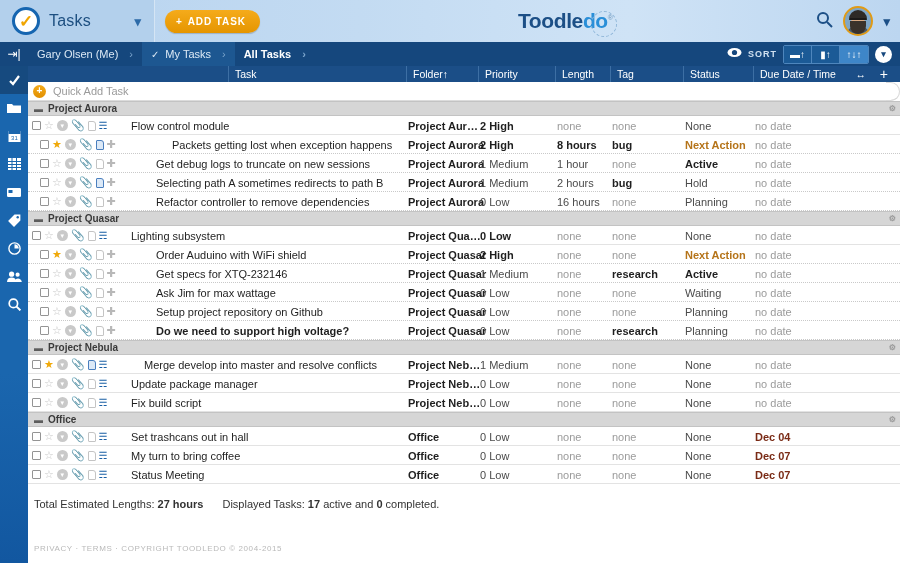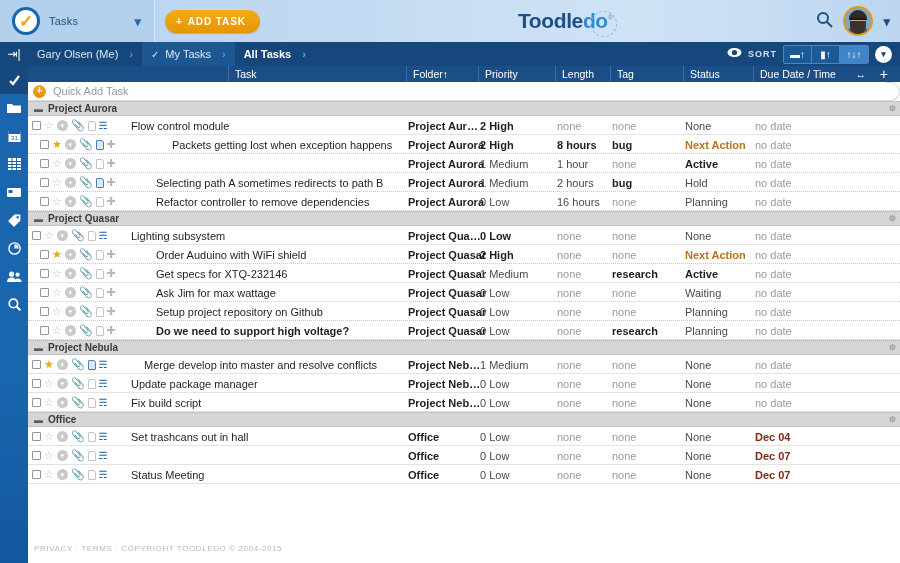--- a/index.html
+++ b/index.html
@@ -23,21 +23,21 @@
     width:155px; height:42px; background:#b3d0ec;
     display:flex; align-items:center; padding-left:12px; gap:9px;
     box-shadow: inset -1px 0 0 rgba(255,255,255,.45);
   }
   .tasks-logo {
     width:28px; height:28px; border-radius:50%;
     background:#fff; border:3px solid #1565b0;
     display:flex; align-items:center; justify-content:center;
     color:#f0a500; font-size:17px; font-weight:bold; line-height:1;
   }
-  .tasks-label { font-size:11px; color:#1d4f80; letter-spacing:.2px; }
+  .tasks-label { font-size:16px; color:#1d4f80; letter-spacing:.2px; }
   .tasks-caret { margin-left:auto; margin-right:14px; color:#2d6ba8; font-size:13px; font-weight:bold; }
 
   .add-task-btn {
     margin-left:10px;
     background: linear-gradient(to bottom,#f5ab1b,#e59500);
     color:#fff; border:none; border-radius:14px;
     padding:6px 14px 6px 11px; font-size:10px; font-weight:bold;
     letter-spacing:.9px; cursor:pointer; box-shadow:0 1px 1px rgba(0,0,0,.18);
     display:flex; align-items:center; gap:5px;
   }
@@ -388,20 +388,21 @@
         </div>
         <div class="row">
           <div class="cell ico-strip" style="left: 12px;">
             <span class="cb"></span>
             <span class="star">☆</span>
             <span class="dot-caret">▾</span>
             <span class="clip on">📎</span>
             <span class="note"></span>
             <span class="move">✚</span>
           </div>
+          <div class="cell tname" style="left: 128px;">Get debug logs to truncate on new sessions</div>
           <div class="cell b" style="left: 380px;">Project Aurora</div>
           <div class="cell dark" style="left: 452px;">1 Medium</div>
           <div class="cell dark" style="left: 529px;">1 hour</div>
           <div class="cell muted" style="left: 584px;">none</div>
           <div class="cell b" style="left: 657px;">Active</div>
           <div class="cell muted" style="left: 727px;">no date</div>
         </div>
         <div class="row">
           <div class="cell ico-strip" style="left: 12px;">
             <span class="cb"></span>
@@ -623,20 +624,21 @@
         </div>
         <div class="row parent">
           <div class="cell ico-strip" style="left: 4px;">
             <span class="cb"></span>
             <span class="star">☆</span>
             <span class="dot-caret">▾</span>
             <span class="clip">📎</span>
             <span class="note"></span>
             <span class="tree">☴</span>
           </div>
+          <div class="cell tname" style="left: 103px;">My turn to bring coffee</div>
           <div class="cell b" style="left: 380px;">Office</div>
           <div class="cell dark" style="left: 452px;">0 Low</div>
           <div class="cell muted" style="left: 529px;">none</div>
           <div class="cell muted" style="left: 584px;">none</div>
           <div class="cell dark" style="left: 657px;">None</div>
           <div class="cell duered" style="left: 727px;">Dec 07</div>
         </div>
         <div class="row parent">
           <div class="cell ico-strip" style="left: 4px;">
             <span class="cb"></span>
@@ -649,20 +651,29 @@
           <div class="cell tname" style="left: 103px;">Status Meeting</div>
           <div class="cell b" style="left: 380px;">Office</div>
           <div class="cell dark" style="left: 452px;">0 Low</div>
           <div class="cell muted" style="left: 529px;">none</div>
           <div class="cell muted" style="left: 584px;">none</div>
           <div class="cell dark" style="left: 657px;">None</div>
           <div class="cell duered" style="left: 727px;">Dec 07</div>
         </div>
       </div>
 
+    <div class="summary">
+      <span>Total Estimated Lengths:</span>
+      <b>27 hours</b>
+      <span class="sp">Displayed Tasks:</span>
+      <b>17</b>
+      <span>active and</span>
+      <b>0</b>
+      <span>completed.</span>
+    </div>
   </div>
 
   <div class="footer">
     <a href="#">PRIVACY</a>
     <span>·</span>
     <a href="#">TERMS</a>
     <span>·</span>
     <span>COPYRIGHT TOODLEDO © 2004-2015</span>
   </div>
 </div>

